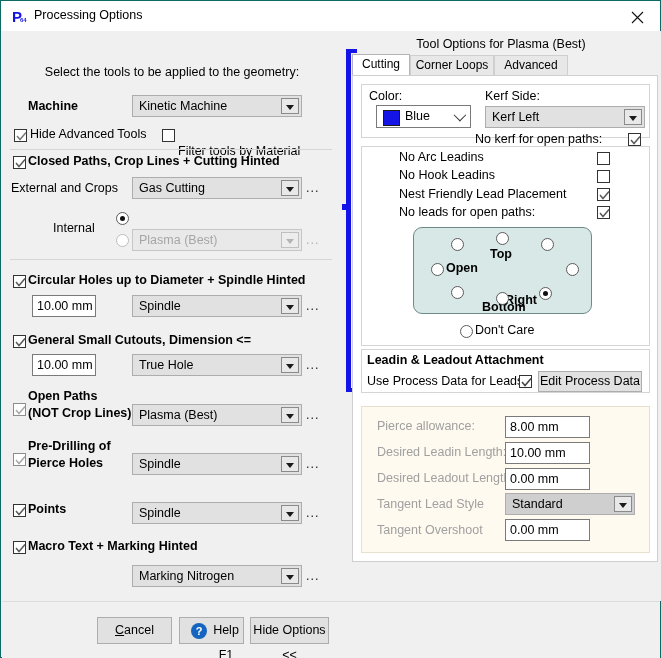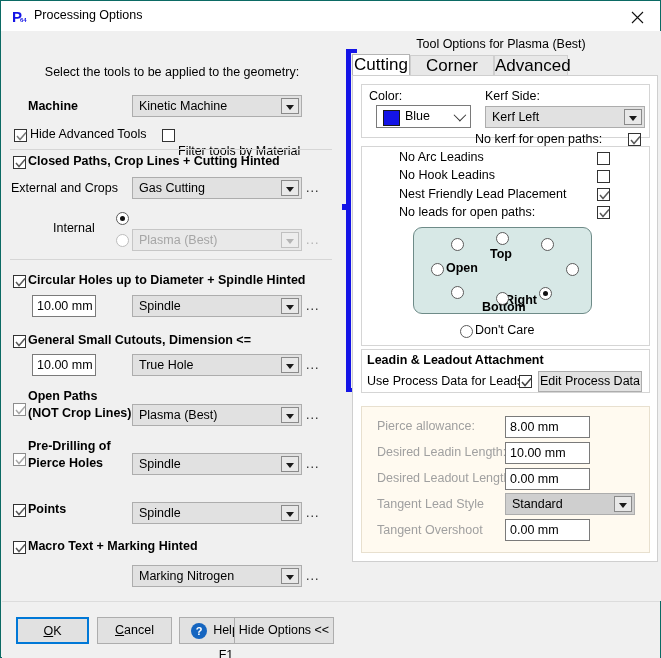--- a/index.html
+++ b/index.html
@@ -60,21 +60,21 @@
 
   
   .rightpane{position:absolute;left:340px;top:30px;width:320px;height:570px;background:#f0f0f0;}
   .rp-title{position:absolute;left:0;top:6px;width:320px;text-align:center;font-size:12.5px;}
   .bluebar{position:absolute;left:345px;top:50px;width:5px;height:339px;background:#1414e6;}
   .bluebar::before{content:"";position:absolute;left:0;top:-2px;width:11px;height:4px;background:#1414e6;}
   .bluebar::after{content:"";position:absolute;left:0;bottom:-2px;width:11px;height:4px;background:#1414e6;}
   .bluenub{position:absolute;left:341px;top:203px;width:5px;height:6px;background:#1414e6;}
 
   .tabstrip{position:absolute;left:351px;top:54px;width:306px;height:20px;}
-  .tab{position:absolute;top:0;height:20px;box-sizing:border-box;border:1px solid #cfcfcf;border-bottom:none;background:#e8e8e8;font-size:17px;text-align:center;line-height:19px;color:#000;}
+  .tab{position:absolute;top:0;height:20px;box-sizing:border-box;border:1px solid #cfcfcf;border-bottom:none;background:#e8e8e8;font-size:12px;text-align:center;line-height:19px;color:#000;}
   .tab.sel{background:#ffffff;border-color:#b4b4b4;height:21px;z-index:3;}
 
   .tabbody{position:absolute;left:351px;top:74px;width:306px;height:487px;box-sizing:border-box;
            border:1px solid #cfcfcf;background:#ffffff;}
 
   .grp{position:absolute;box-sizing:border-box;border:1px solid #d5d5d5;background:#ffffff;}
   .grp2{position:absolute;box-sizing:border-box;border:1px solid #e8e0cf;background:#fffaf0;}
 
   .colorbox{position:absolute;box-sizing:border-box;border:1px solid #7a7a7a;background:#fff;}
   .colorbox .sw{position:absolute;left:6px;top:4px;width:15px;height:14px;border:1px solid #1a1a1a;background:#1414e6;}
@@ -375,28 +375,25 @@
         <i></i>
       </span>
   </div>
 
   <div class="lbl dim" style="left:376px;top:522px;">Tangent Overshoot</div>
   <div class="tbox" style="left:504px;top:518px;width:85px;">
     <span>0.00 mm</span>
   </div>
 
   <div class="bottombar">
-    <div class="bbtn focus" style="left:14px;width:73px;">
-      <span><u>O</u>K</span>
-    </div>
     <div class="bbtn" style="left:95px;width:75px;">
       <span><u>C</u>ancel</span>
     </div>
     <div class="bbtn" style="left:177px;width:65px;">
       <span class="helpico">?</span>
       <span style="position:absolute;left:29px;top:0;">Help F1</span>
     </div>
-    <div class="bbtn" style="left:232px;width:100px;">
+    <div class="bbtn" style="left:248px;width:79px;">
       <span>Hide Options &lt;&lt;</span>
     </div>
   </div>
 
 </div>
 
 </body></html>

